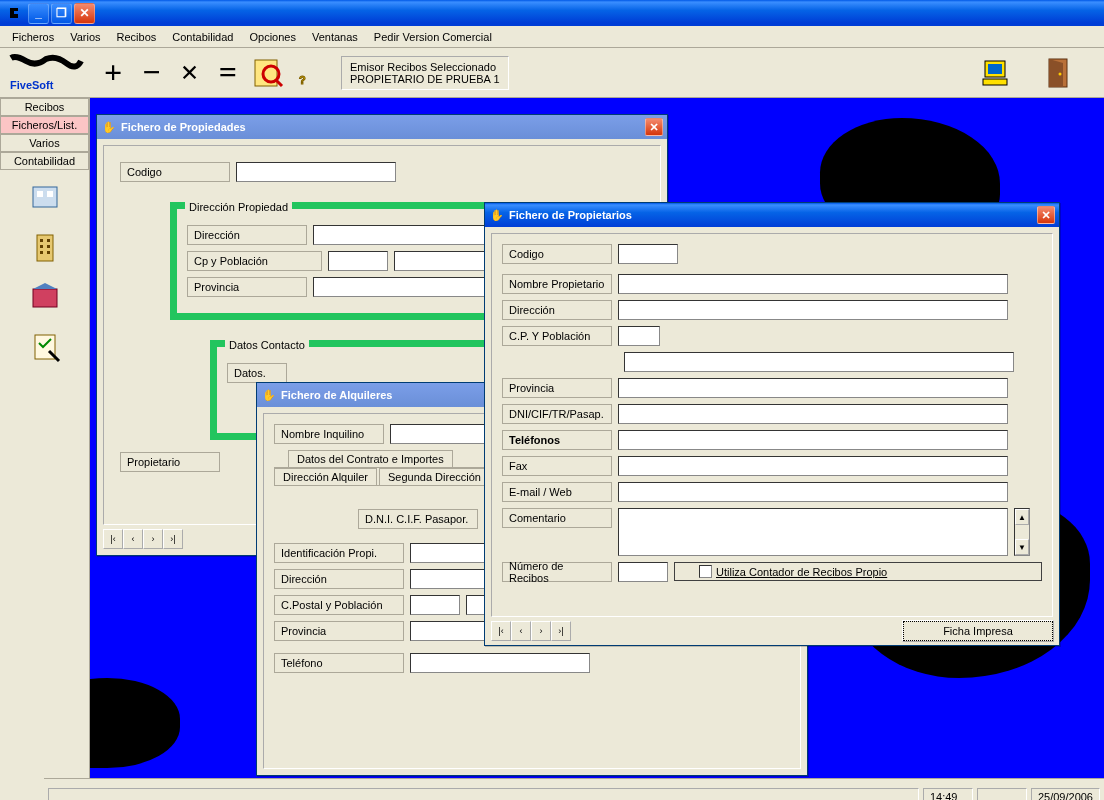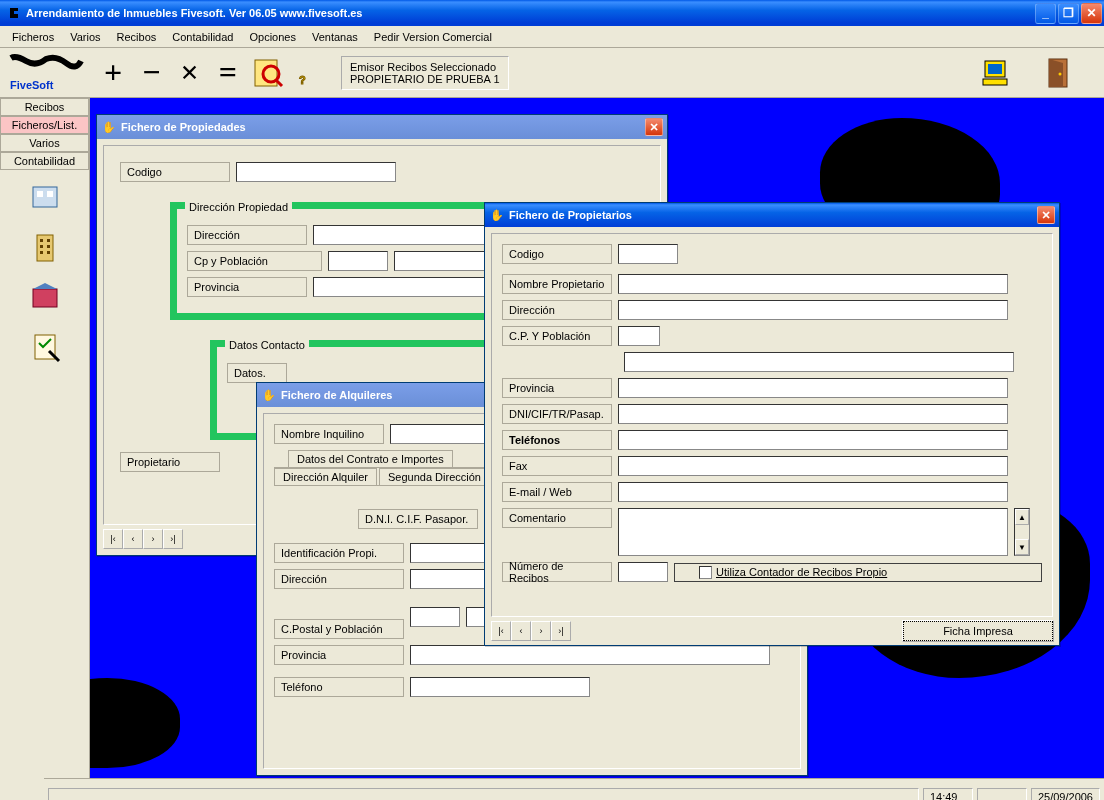--- a/index.html
+++ b/index.html
@@ -27,21 +27,21 @@
 .blob { position: absolute; background: #000; }
 .mdi-window { position: absolute; background: #ece9d8; border: 1px solid #003c74; box-shadow: 1px 1px 0 #0003; }
 .mdi-title { height: 24px; display: flex; align-items: center; padding: 0 4px; color: white; font-weight: bold; }
 .mdi-title.active { background: linear-gradient(to bottom, #0058e6 0%, #3a8eff 8%, #0563e6 40%, #003dd6 100%); }
 .mdi-title.inactive { background: linear-gradient(to bottom, #7b9ee8, #6a8fd8); }
 .mdi-close { width: 18px; height: 18px; background: linear-gradient(to bottom, #f48a6e, #d6350a); border-radius: 2px; border: 1px solid #fff6; display: flex; align-items: center; justify-content: center; margin-left: auto; font-size: 11px; }
 .mdi-body { position: relative; padding: 6px; background: #ece9d8; height: calc(100% - 24px); }
 .panel-inner { border: 1px inset #fff; background: #ece9d8; }
 .fieldset { border: 7px solid #22c55e; padding: 16px 10px 10px; position: relative; }
 .fieldset-legend { position: absolute; top: -8px; left: 8px; background: #ece9d8; padding: 0 4px; }
-.field-row { display: flex; align-items: center; margin-bottom: 6px; gap: 6px; }
+.field-row { display: flex; align-items: flex-start; margin-bottom: 6px; gap: 6px; }
 .field-label { border: 1px solid #aca899; background: #ece9d8; padding: 2px 6px; height: 20px; display: flex; align-items: center; }
 .field-input { border: 1px inset #888; background: white; height: 20px; padding: 2px 4px; }
 .nav-btns { display: flex; }
 .nav-btn { width: 20px; height: 20px; border: 1px outset #fff; background: #ece9d8; display: flex; align-items: center; justify-content: center; font-size: 9px; cursor: default; }
 .btn-std { border: 1px outset #fff; background: #ece9d8; padding: 2px 10px; height: 20px; cursor: default; }
 .textarea { border: 1px inset #888; background: white; resize: none; }
 .checkbox-row { display: flex; align-items: center; gap: 4px; }
 .checkbox { width: 13px; height: 13px; border: 1px inset #888; background: white; }
 .tab-row { display:flex; border-bottom: 1px solid #aca899; }
 .tab { border: 1px solid #aca899; border-bottom: none; padding: 2px 8px; background: #ece9d8; margin-right: 2px; position: relative; }
@@ -53,21 +53,20 @@
 </style>
 </head>
 <body>
 
 <div class="titlebar">
   <span class="titlebar-icon">
     <svg width="14" height="14" viewBox="0 0 14 14">
         <path d="M3 2 L11 2 L11 5 L7 5 L7 8 L11 8 L11 12 L3 12 Z" fill="#000"></path>
       </svg>
   </span>
-  <span class="titlebar-title">Arrendamiento de Inmuebles Fivesoft. Ver 06.05 www.fivesoft.es</span>
   <div class="winbtn min">_</div>
   <div class="winbtn max">❐</div>
   <div class="winbtn close">✕</div>
 </div>
 
 <div class="menubar">
   <div class="menu-item">Ficheros</div>
   <div class="menu-item">Varios</div>
   <div class="menu-item">Recibos</div>
   <div class="menu-item">Contabilidad</div>
@@ -240,21 +239,21 @@
         <div style="padding-top:8px;">
           <div class="field-row">
               <div class="field-label" style="width:130px;">Identificación Propi.</div>
               <input class="field-input" style="width: 140px;">
             </div>
           <div class="field-row">
               <div class="field-label" style="width:130px;">Dirección</div>
               <input class="field-input" style="width: 360px;">
             </div>
           <div class="field-row">
-              <div class="field-label" style="width:130px;margin-top:24px;">C.Postal y Población</div>
+              <div class="field-label" style="width:130px;">C.Postal y Población</div>
               <input class="field-input" style="width: 50px;">
               <input class="field-input" style="width: 304px;">
             </div>
           <div class="field-row">
               <div class="field-label" style="width:130px;">Provincia</div>
               <input class="field-input" style="width: 360px;">
             </div>
           <div class="field-row" style="margin-top:12px;">
               <div class="field-label" style="width:130px;">Teléfono</div>
               <input class="field-input" style="width: 180px;">

